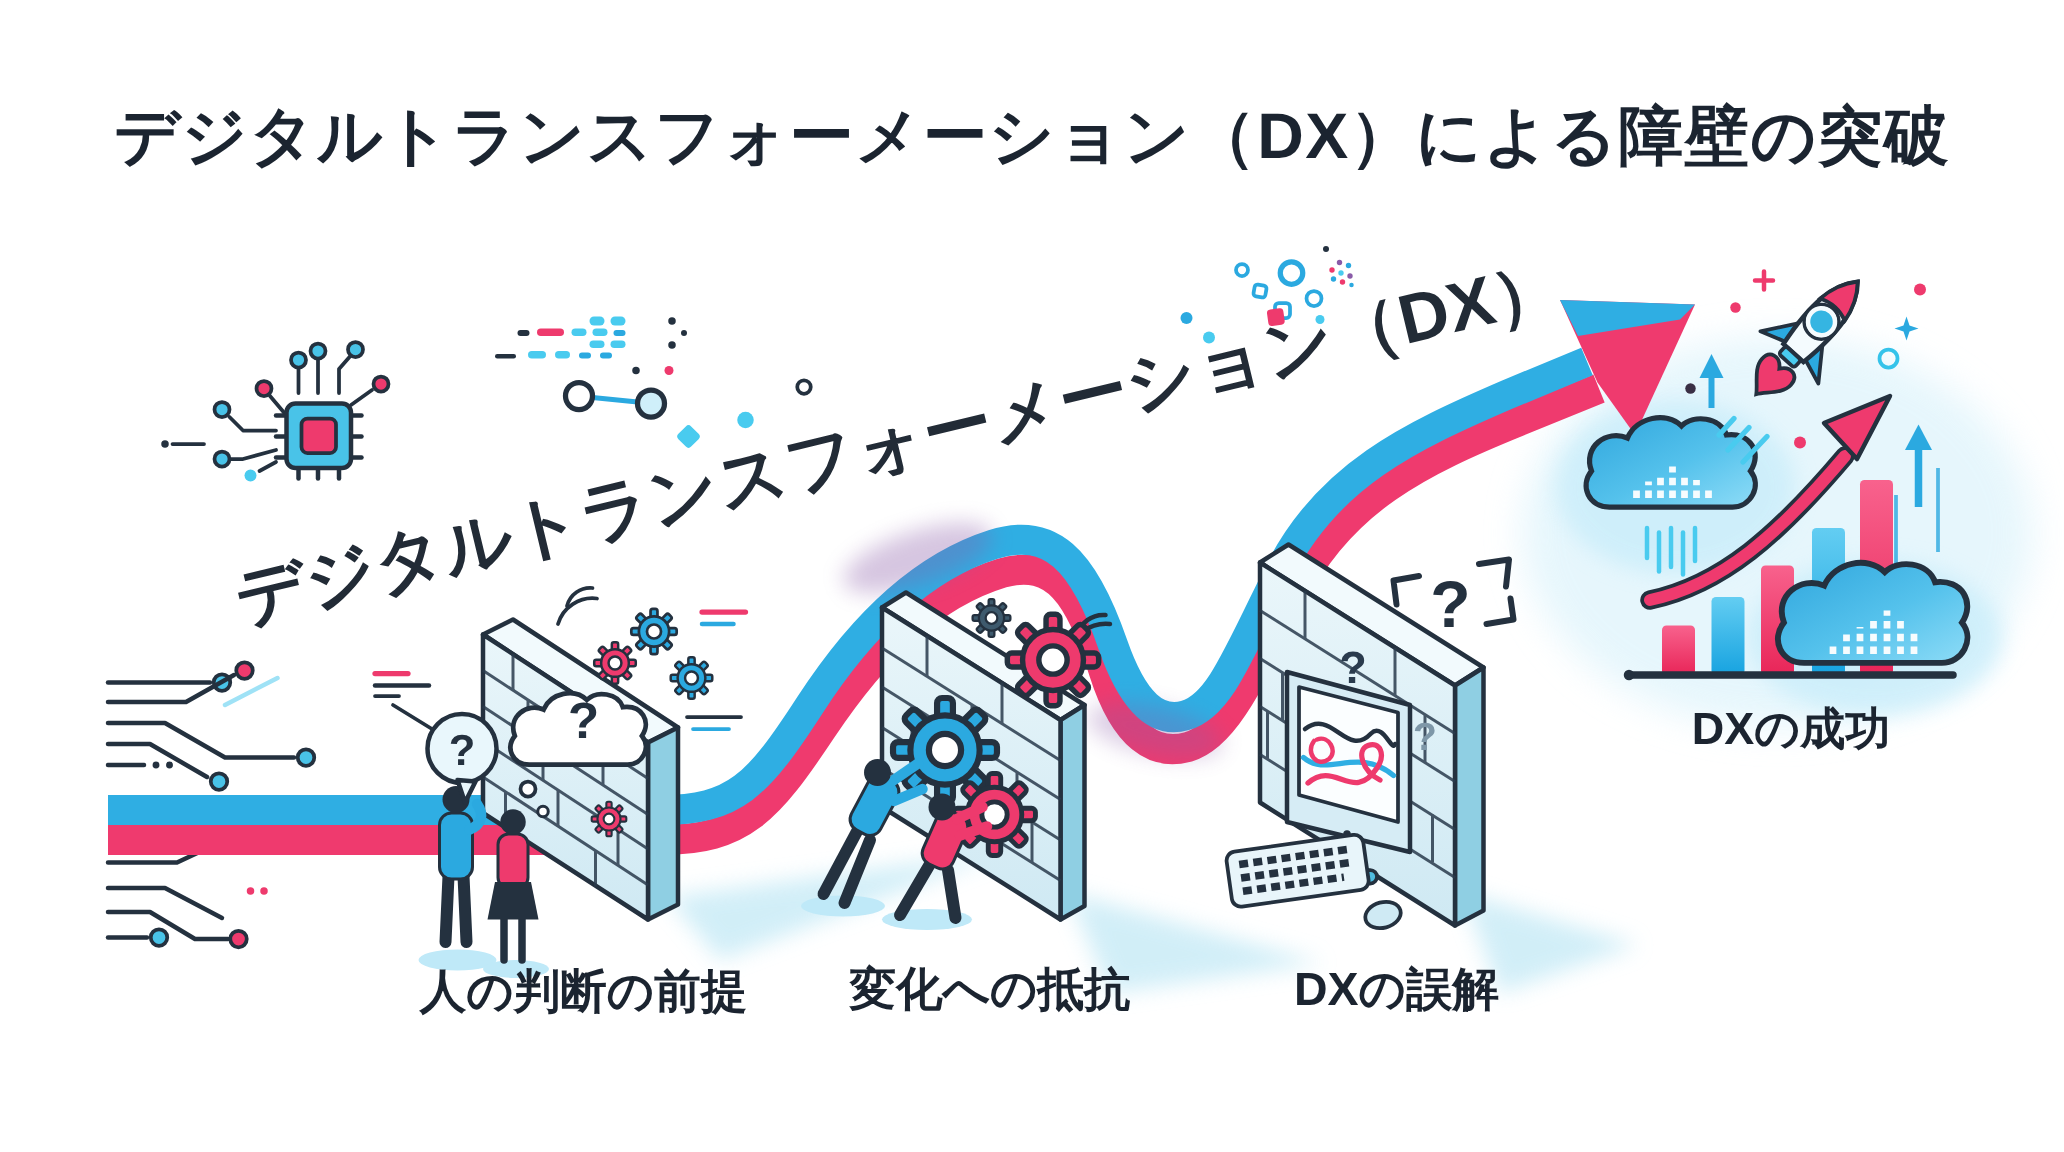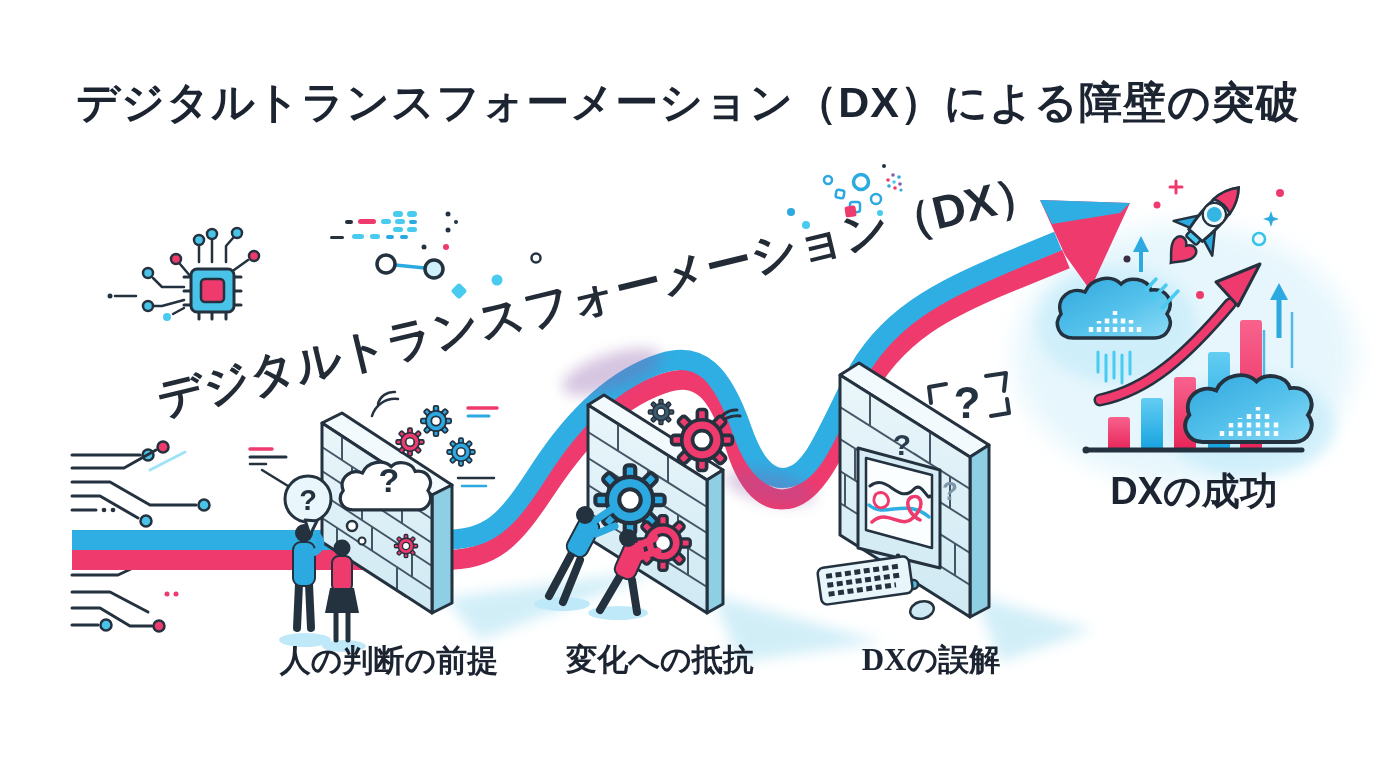--- a/index.html
+++ b/index.html
@@ -2,34 +2,34 @@
 <html><head>
 <meta charset="utf-8">
 <style>
   html,body{margin:0;padding:0;background:#ffffff;}
   .canvas{
     position:relative;width:1376px;height:768px;background:#ffffff;overflow:hidden;
     font-family:"Liberation Sans","DejaVu Sans",sans-serif;color:#1c2733;
   }
   .scene{position:absolute;left:0;top:0;}
   .title{
-    position:absolute;top:74px;left:0;width:1376px;text-align:center;
+    position:absolute;top:62px;left:0;width:1376px;text-align:center;
     font-size:43px;font-weight:800;letter-spacing:1px;color:#1b2430;white-space:nowrap;
   }
   .flow-label{
     position:absolute;left:158px;top:372px;height:56px;line-height:56px;
     transform:rotate(-13.5deg);transform-origin:left center;
     font-size:46px;font-weight:800;color:#222b36;white-space:nowrap;
   }
-  .barrier-label{position:absolute;font-size:31px;font-weight:800;color:#1b2430;text-align:center;white-space:nowrap;font-family:Liberation Serif, serif;}
+  .barrier-label{position:absolute;font-size:31px;font-weight:800;color:#1b2430;text-align:center;white-space:nowrap;}
   .barrier-label.b1{left:258px;top:640px;width:262px;}
   .barrier-label.b2{left:540px;top:639px;width:240px;}
   .barrier-label.b3{left:831px;top:639px;width:200px;}
   .success-label{position:absolute;left:1099px;top:466px;width:190px;text-align:center;
-    font-size:38px;font-weight:800;color:#1b2430;white-space:nowrap;}
+    font-size:30px;font-weight:800;color:#1b2430;white-space:nowrap;}
   .qm{font-family:"Liberation Sans","DejaVu Sans",sans-serif;font-weight:800;}
 </style>
 </head>
 <body>
 
 <div class="canvas">
 
 <svg class="scene" width="1376" height="768" viewBox="0 0 1376 768">
   <defs>
     <linearGradient id="wallGrad" x1="0" y1="0" x2="0" y2="1">

